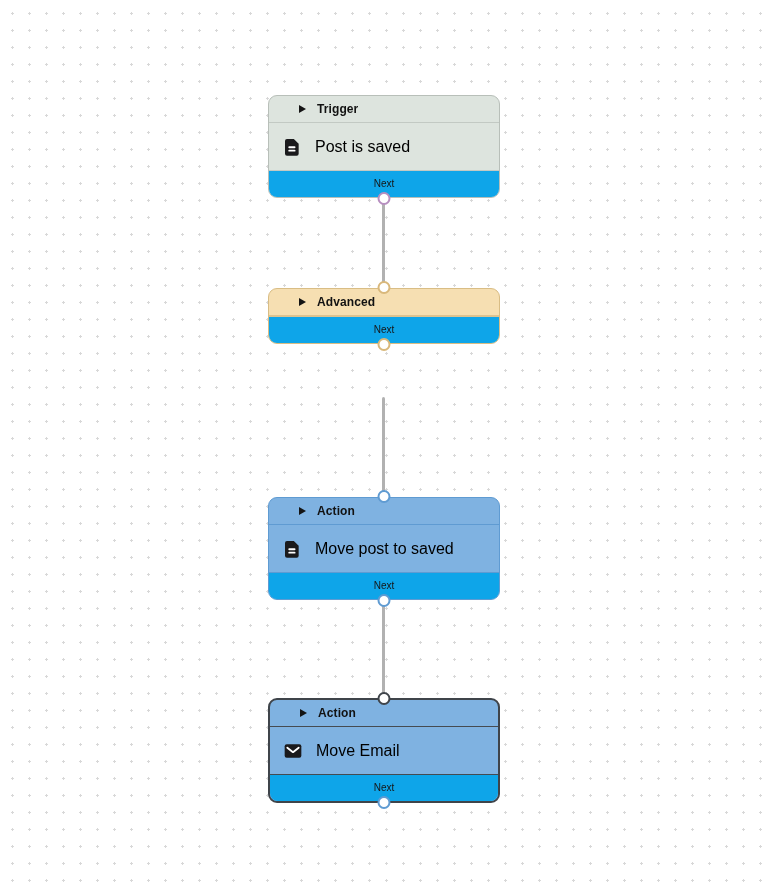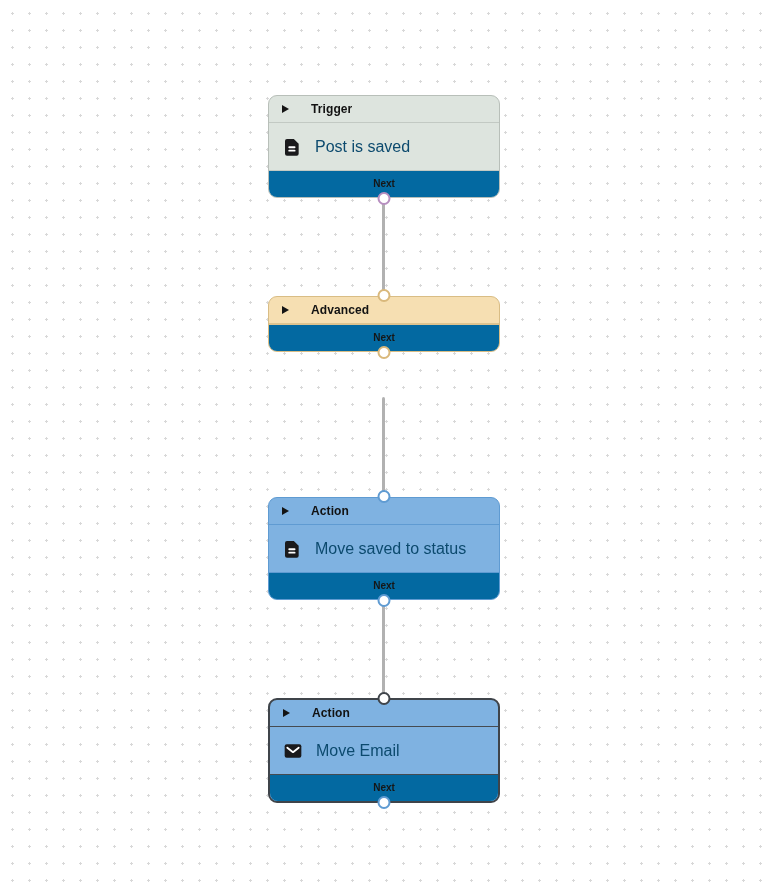--- a/index.html
+++ b/index.html
@@ -18,42 +18,42 @@
     position: absolute; left: 382px; width: 3px;
     background: #b1b1b1; z-index: 1; border-radius: 2px;
   }
   .node {
     position: absolute; left: 268px; width: 232px; box-sizing: border-box;
     background: var(--node-bg, #eee);
     border: var(--node-border-width, 1px) solid var(--node-border, #bbb);
     border-radius: 9px; z-index: 2;
   }
   .node-header {
-    display: flex; align-items: center; gap: 22px;
-    height: 26px; padding: 0 13px;
+    display: flex; align-items: center; gap: 11px;
+    height: 26px; padding: 0 30px;
     border-bottom: 1px solid var(--node-divider, #bbb);
     font-size: 12px; font-weight: 600; color: #121212; letter-spacing: .1px;
   }
   .tri {
     width: 0; height: 0; flex: 0 0 auto;
     border-top: 4.5px solid transparent; border-bottom: 4.5px solid transparent;
     border-left: 7px solid #141414;
   }
   .node-body {
     display: flex; align-items: center; gap: 13px;
     height: 47px; padding: 0 13px;
-    font-size: 16px; font-weight: 500; color: #0c4a6e;
+    font-size: 16px; font-weight: 500; color: #000000;
   }
   .node-body .icon { display: inline-flex; width: 20px; height: 20px; flex: 0 0 auto; }
   .node-body .icon svg { width: 20px; height: 20px; }
   .node-footer {
     height: 26px; line-height: 26px; text-align: center;
-    background: #0369a1; border-top: 1px solid var(--node-divider, #bbb);
+    background: #0ea5e9; border-top: 1px solid var(--node-divider, #bbb);
     border-radius: 0 0 8px 8px;
-    font-size: 10px; font-weight: 700; color: #161616;
+    font-size: 10px; font-weight: 400; color: #161616;
   }
   .port {
     position: absolute; left: 50%; transform: translateX(-50%);
     width: 9px; height: 9px; background: #ffffff;
     border: 2.5px solid var(--output-port, #999);
     border-radius: 50%; z-index: 3;
   }
   .port-out { bottom: -8px; }
   .port-in  { top: -8px; border-color: var(--input-port, #999); }
 </style>
@@ -80,21 +80,21 @@
           </svg>
       </span>
       <span>Post is saved</span>
     </div>
     <div class="node-footer">
       <span>Next</span>
     </div>
     <span class="port port-out"></span>
   </div>
 
-  <div class="node" style="top: 296px; --node-bg: #f6dfb2; --node-border: #d9bd85; --node-divider: #ddc390; --output-port: #d9b87b; --input-port: #d9b87b; --node-border-width: 1px;">
+  <div class="node" style="top: 288px; --node-bg: #f6dfb2; --node-border: #d9bd85; --node-divider: #ddc390; --output-port: #d9b87b; --input-port: #d9b87b; --node-border-width: 1px;">
     <div class="node-header">
       <span class="tri"></span>
       <span>Advanced</span>
     </div>
     <div class="node-footer">
       <span>Next</span>
     </div>
     <span class="port port-in"></span>
     <span class="port port-out"></span>
   </div>
@@ -105,21 +105,21 @@
       <span>Action</span>
     </div>
     <div class="node-body">
       <span class="icon">
         <svg viewBox="0 0 24 24">
             <path d="M6 2.5h8.2L20 8.2V20a2.4 2.4 0 0 1-2.4 2.4H6A2.4 2.4 0 0 1 3.6 20V4.9A2.4 2.4 0 0 1 6 2.5z" fill="#1a1a1c"></path>
             <rect x="7.6" y="11.2" width="8.6" height="2.3" rx="1.1" fill="#fff"></rect>
             <rect x="7.6" y="15.2" width="8.6" height="2.3" rx="1.1" fill="#fff"></rect>
           </svg>
       </span>
-      <span>Move saved to status</span>
+      <span>Move post to saved</span>
     </div>
     <div class="node-footer">
       <span>Next</span>
     </div>
     <span class="port port-in"></span>
     <span class="port port-out"></span>
   </div>
 
   <div class="node" style="top: 698px; --node-bg: #7fb2e1; --node-border: #3f444a; --node-divider: #454b51; --output-port: #5f9bd2; --input-port: #3f444a; --node-border-width: 2px;">
     <div class="node-header">

